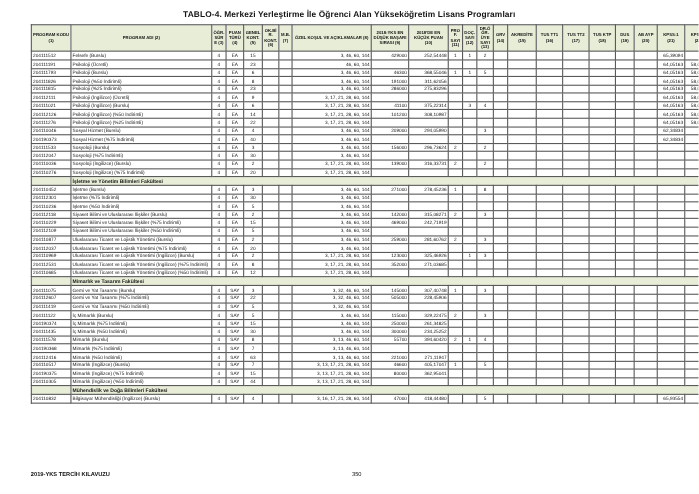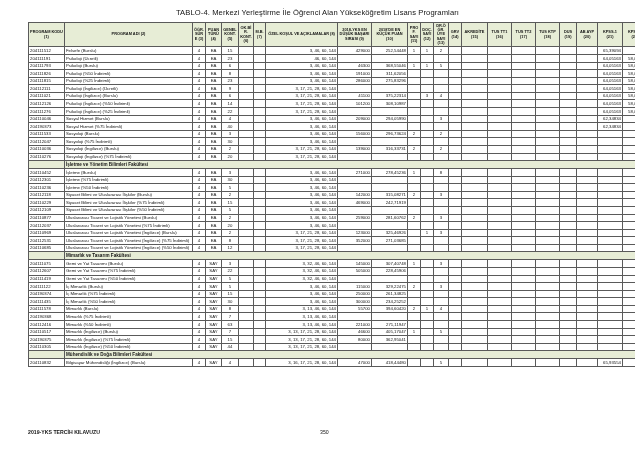--- a/index.html
+++ b/index.html
@@ -4,21 +4,21 @@
 <style>
   html,body { margin:0; padding:0; }
   body {
     width:635px; height:449px; background:#f5f5f3;
     font-family:"Liberation Sans", sans-serif; color:#141414;
   }
   .page {
     position:relative; width:635px; height:449px; background:#ffffff; overflow:hidden;
   }
   .title {
-    text-align:center; font-weight:normal; font-size:7.6px; letter-spacing:0.1px;
+    text-align:center; font-weight:bold; font-size:7.6px; letter-spacing:0.1px;
     padding-top:8px;
   }
   table.programs {
     border-collapse:collapse; table-layout:fixed;
     width:600px; margin:5px 0 0 28px;
   }
   table.programs th, table.programs td {
     border:0.6px solid #5a5a5a; overflow:hidden;
     padding:0.5px 1px; vertical-align:middle;
   }

